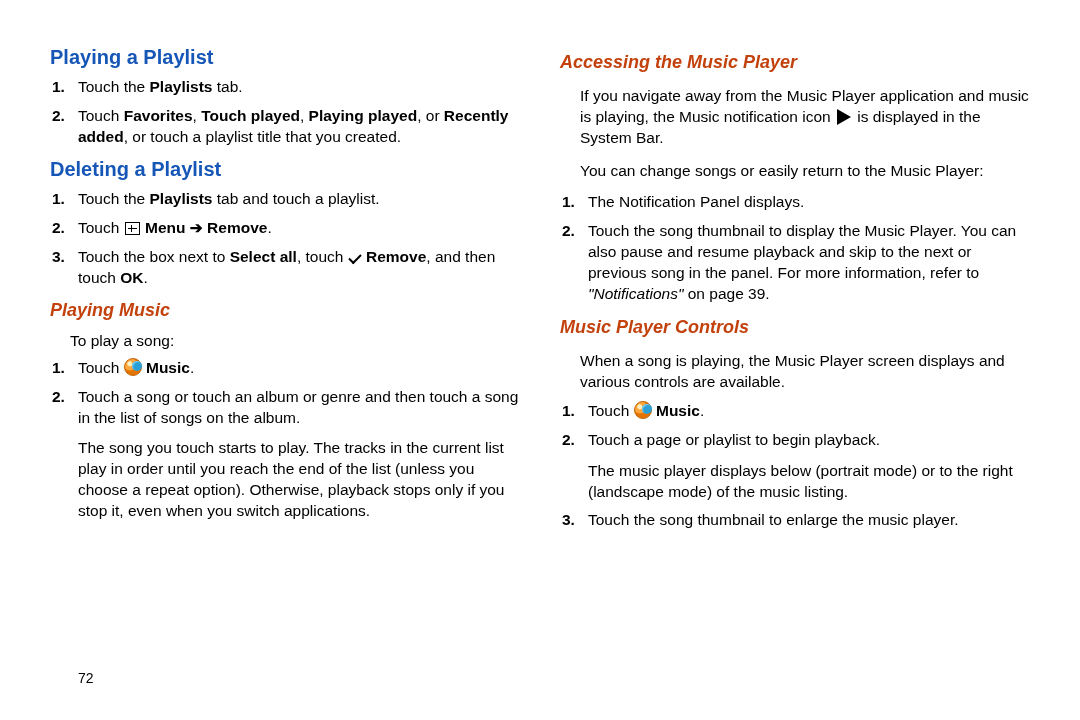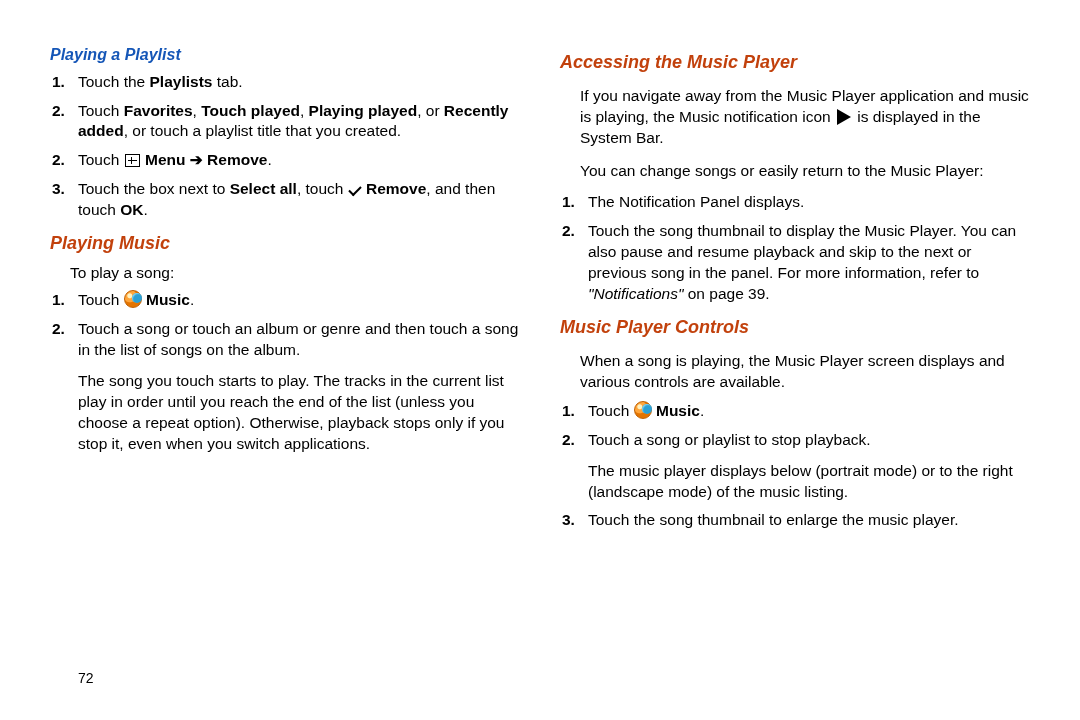--- a/index.html
+++ b/index.html
@@ -20,23 +20,22 @@
     box-sizing: border-box;
     width: 100%;
     height: 100%;
   }
   .col {
     flex: 1;
   }
   .sub-h {
     color: #1556b7;
     font-weight: bold;
-    font-size: 16px;
+    font-size: 20px;
     margin: 4px 0 6px 0;
-    font-style: italic;
   }
   .sec-h {
     color: #c2410c;
     font-weight: bold;
     font-style: italic;
     font-size: 18px;
     margin: 10px 0 8px 0;
   }
   ol.steps {
     list-style: none;
@@ -145,21 +144,23 @@
 <div class="page">
 
   <div class="col">
 
     <div class="sub-h">Playing a Playlist</div>
     <ol class="steps">
       <li data-num="1"><span>Touch the </span><b>Playlists</b><span> tab.</span></li>
       <li data-num="2"><span>Touch </span><b>Favorites</b><span>, </span><b>Touch played</b><span>, </span><b>Playing played</b><span>, or </span><b>Recently added</b><span>, or touch a playlist title that you created.</span></li>
     </ol>
 
-    <ol class="steps">
+    <div class="sub-h">Deleting a Playlist</div>
+    <ol class="steps">
+      <li data-num="1"><span>Touch the </span><b>Playlists</b><span> tab and touch a playlist.</span></li>
       <li data-num="2"><span>Touch </span><span class="menu-icon"></span><b> Menu</b><span class="arrow"> ➔ </span><b>Remove</b><span>.</span></li>
       <li data-num="3"><span>Touch the box next to </span><b>Select all</b><span>, touch </span><span class="check-icon"></span><b> Remove</b><span>, and then touch </span><b>OK</b><span>.</span></li>
     </ol>
 
     <div class="sec-h">Playing Music</div>
     <div class="intro">To play a song:</div>
     <ol class="steps">
       <li data-num="1"><span>Touch </span><span class="music-icon"></span><b> Music</b><span>.</span></li>
       <li data-num="2"><span>Touch a song or touch an album or genre and then touch a song in the list of songs on the album.</span>
         <div class="extra">The song you touch starts to play. The tracks in the current list play in order until you reach the end of the list (unless you choose a repeat option). Otherwise, playback stops only if you stop it, even when you switch applications.</div>
@@ -177,21 +178,21 @@
       <li data-num="1">
         <div class="extra">The Notification Panel displays.</div>
       </li>
       <li data-num="2"><span>Touch the song thumbnail to display the Music Player. You can also pause and resume playback and skip to the next or previous song in the panel. For more information, refer to </span><i>"Notifications"</i><span> on page 39.</span></li>
     </ol>
 
     <div class="sec-h">Music Player Controls</div>
     <div class="para">When a song is playing, the Music Player screen displays and various controls are available.</div>
     <ol class="steps">
       <li data-num="1"><span>Touch </span><span class="music-icon"></span><b> Music</b><span>.</span></li>
-      <li data-num="2"><span>Touch a song or playlist to stop playback.</span>
+      <li data-num="2"><span>Touch a page or playlist to begin playback.</span>
         <div class="extra">The music player displays below (portrait mode) or to the right (landscape mode) of the music listing.</div>
       </li>
       <li data-num="3">Touch the song thumbnail to enlarge the music player.</li>
     </ol>
 
   </div>
 
 </div>
 
 <div class="pagenum">72</div>

